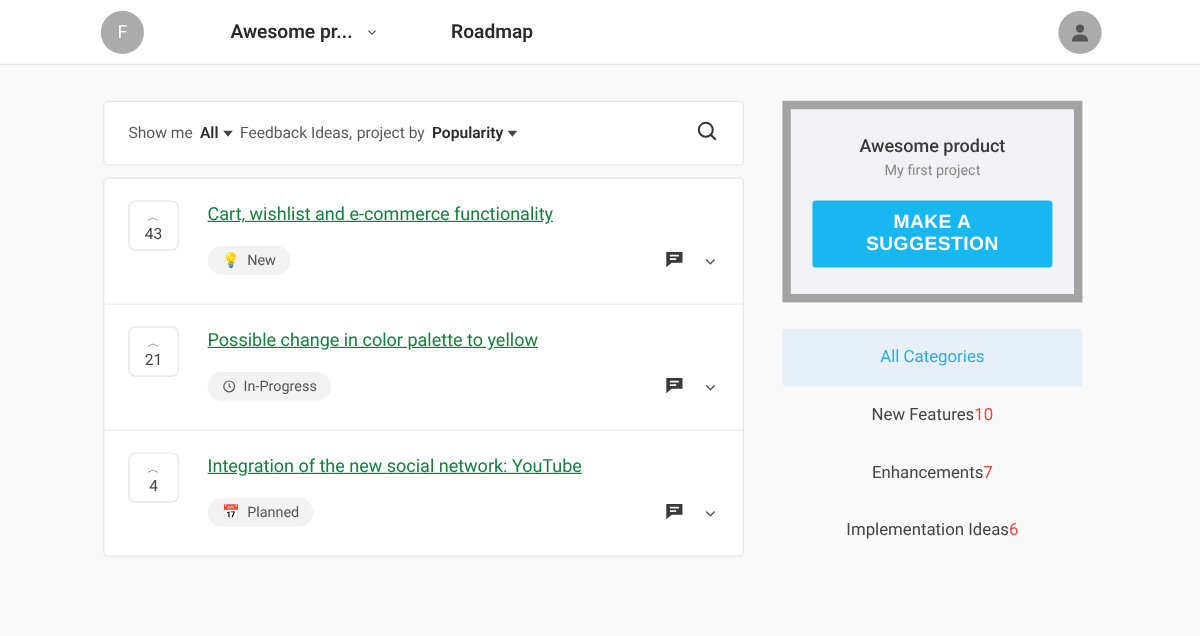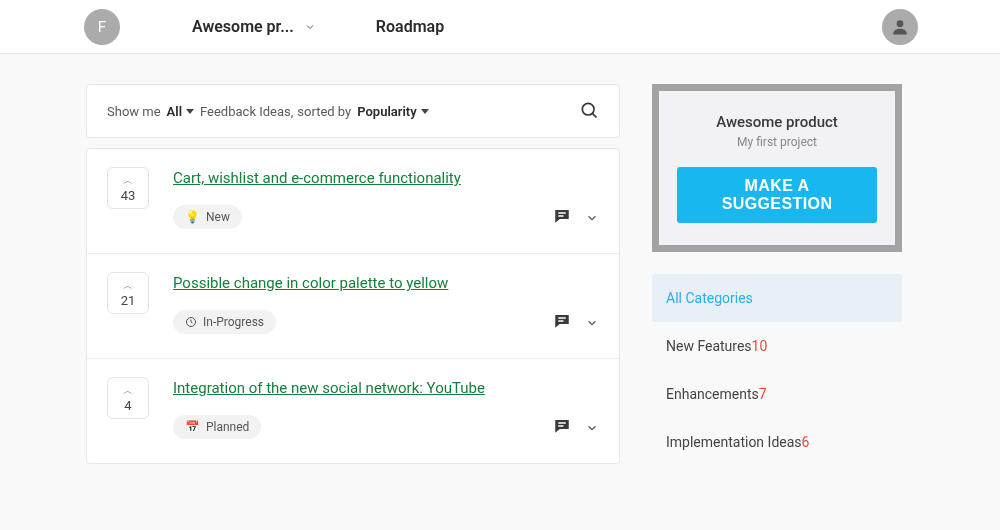--- a/index.html
+++ b/index.html
@@ -37,21 +37,21 @@
 .card-actions { display: flex; align-items: flex-end; gap: 14px; align-self: flex-end; }
 .card-actions .comment svg { width: 18px; height: 18px; fill: #3a3a3a; }
 .card-actions .expand svg { width: 14px; height: 14px; stroke: #555; }
 
 .panel { background: #f2f2f6; border: 7px solid #a3a3a3; border-radius: 0; padding: 22px 18px; text-align: center; }
 .panel h3 { font-size: 15px; font-weight: 500; color: #3a3a3a; margin-bottom: 4px; }
 .panel p { font-size: 12px; color: #888; margin-bottom: 18px; }
 .suggest-btn { background: #19b7f0; color: #fff; font-size: 16px; font-weight: 600; letter-spacing: 0.4px; padding: 10px 18px; border: none; border-radius: 3px; cursor: pointer; }
 
 .categories { margin-top: 22px; }
-.cat-item { display: flex; align-items: center; justify-content: flex-start; height: 48px; padding: 0 14px; font-size: 14px; color: #444; cursor: pointer; }
+.cat-item { display: flex; align-items: center; justify-content: center; height: 48px; padding: 0 14px; font-size: 14px; color: #444; cursor: pointer; }
 .cat-item.active { background: #e7f0f6; color: #2aaee7; border-radius: 3px; }
 .cat-item .count { color: #ef4444; font-size: 14px; }
 
 .powered { text-align: center; font-size: 12px; color: #888; margin-top: 14px; }
 .bolt { color: #f6b82d; margin-right: 4px; }
 .tri-down { width: 0; height: 0; border-left: 4px solid transparent; border-right: 4px solid transparent; border-top: 5px solid #444; display: inline-block; }
 </style>
 </head>
 <body>
 
@@ -82,21 +82,21 @@
 <div class="main">
   <div class="left">
 
     <div class="filter-bar">
       <span>Show me</span>
       <span class="drop">
         <span>All</span>
         <span class="tri-down"></span>
       </span>
       <span>Feedback Ideas,</span>
-      <span class="sorted">sorted by</span>
+      <span class="sorted">project by</span>
       <span class="drop">
         <span>Popularity</span>
         <span class="tri-down"></span>
       </span>
       <div class="filter-spacer"></div>
       <div class="search-btn">
         <svg viewBox="0 0 24 24" fill="none" stroke-width="2">
             <circle cx="11" cy="11" r="7"></circle>
             <line x1="21" y1="21" x2="16" y2="16"></line>
           </svg>

